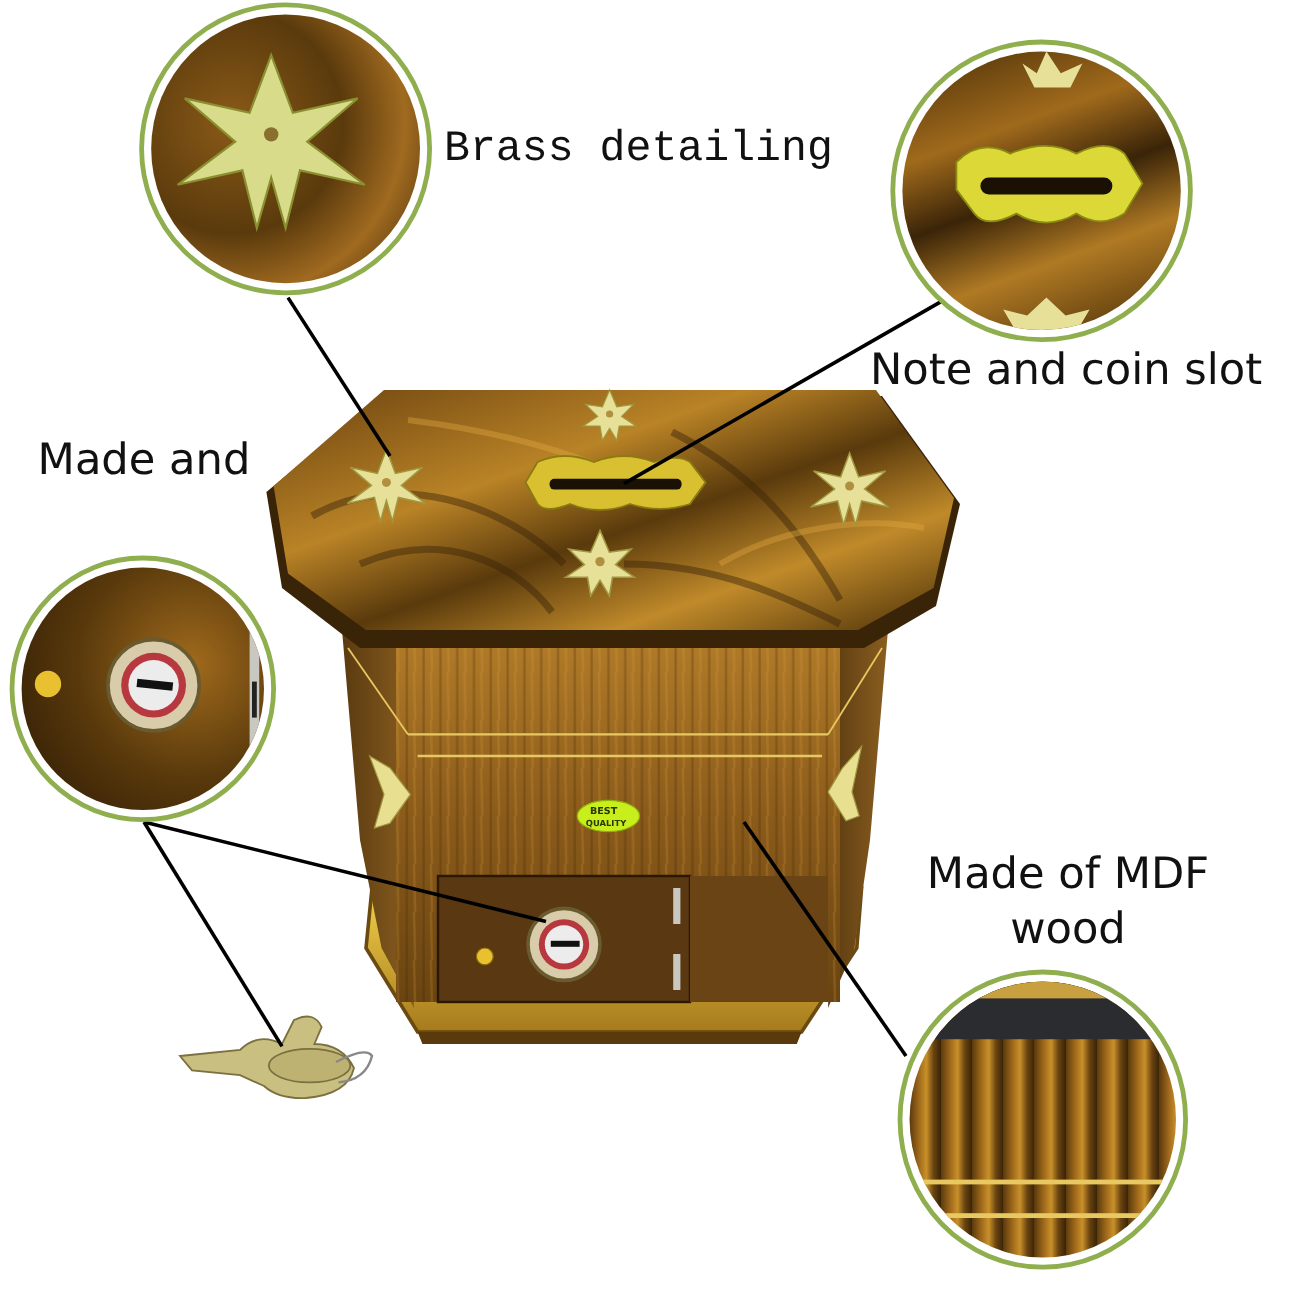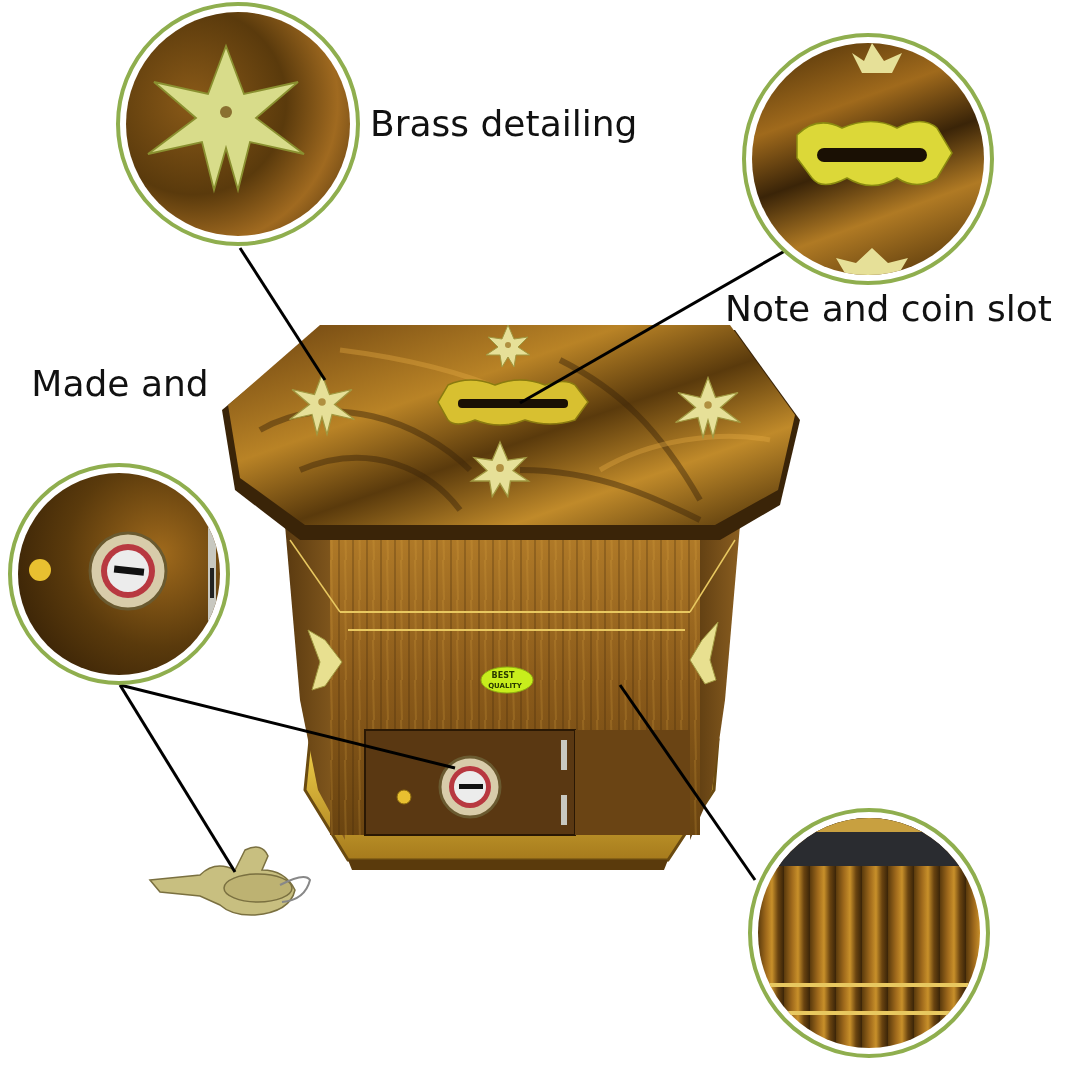--- a/index.html
+++ b/index.html
@@ -168,19 +168,21 @@
 
 <div class="callout" style="left:748px; top:808px; width:242px; height:250px;">
   <div class="inner" style="background: repeating-linear-gradient(90deg, #5a3a0c 0px, #a06a1c 8px, #c8902a 14px, #6a4410 20px, #3a2408 26px);">
     <div style="position:absolute; left:0; right:0; top:0; height:48px; background:#2a2c30;"></div>
     <div style="position:absolute; left:0; right:0; top:0; height:14px; background:#c8a040;"></div>
     <div style="position:absolute; left:0; right:0; top:165px; height:4px; background:#e8c860;"></div>
     <div style="position:absolute; left:0; right:0; top:193px; height:4px; background:#e8c860;"></div>
   </div>
 </div>
 
-<div class="label" style="left:370px; top:101px;">Brass detailing</div>
+<div class="label" style="left:370px; top:101px;font-family:Liberation Mono, monospace;">Brass detailing</div>
 <div class="label" style="left:725px; top:286px;">Note and coin slot</div>
 <div class="label center" style="left:20px; top:361px; width:200px;">
   <div>Made and</div>
 </div>
 <div class="label center" style="left:760px; top:706px; width:260px;">
+  <div>Made of MDF</div>
+  <div>wood</div>
 </div>
 
 </body></html>

